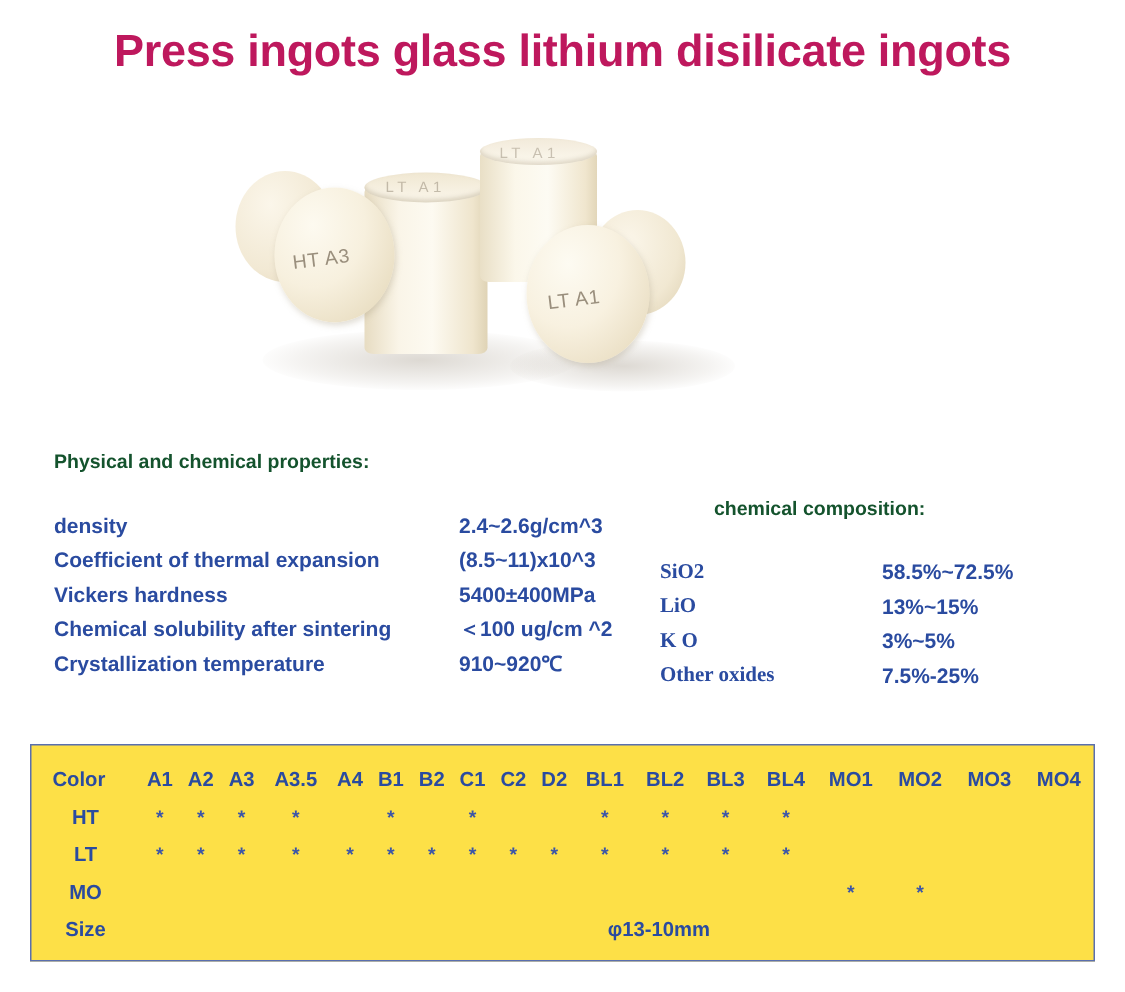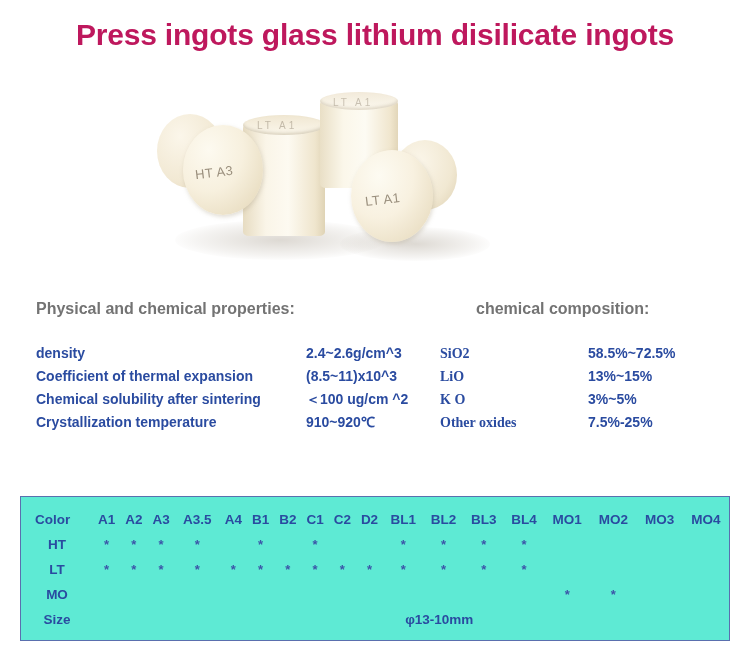--- a/index.html
+++ b/index.html
@@ -78,48 +78,48 @@
     left: 36px;
     width: 400px;
   }
   .spec-right {
     position: absolute;
     top: 300px;
     left: 440px;
     width: 300px;
   }
   .spec-heading {
-    font-size: 16px;
+    font-size: 13px;
     font-weight: bold;
-    color: #737373;
+    color: #14532d;
     margin-bottom: 24px;
     white-space: nowrap;
   }
-  .spec-right .spec-heading { padding-left: 36px; }
+  .spec-right .spec-heading { padding-left: 36px; margin-top: 31px; }
 
   .spec-row {
     display: flex;
     font-size: 14px;
     font-weight: bold;
     line-height: 23px;
     color: #2a4ba0;
     white-space: nowrap;
   }
   .spec-left .spec-row .k { width: 270px; }
   .spec-right .spec-row .k { width: 148px; font-family: Liberation Serif, serif; }
 
   
   .table-box {
     position: absolute;
     top: 496px;
     left: 20px;
     width: 710px;
     height: 145px;
     border: 1.5px solid #5a6fae;
-    background: #5eead4;
+    background: #fde047;
   }
   table.shades {
     border-collapse: collapse;
     width: 100%;
     margin-top: 10px;
   }
   table.shades th, table.shades td {
     font-size: 13.5px;
     font-weight: bold;
     color: #2a4ba0;
@@ -197,20 +197,24 @@
 <div class="spec-left">
   <div class="spec-heading">Physical and chemical properties:</div>
 
   <div class="spec-row">
     <span class="k">density</span>
     <span class="v">2.4~2.6g/cm^3</span>
   </div>
   <div class="spec-row">
     <span class="k">Coefficient of thermal expansion</span>
     <span class="v">(8.5~11)x10^3</span>
+  </div>
+  <div class="spec-row">
+    <span class="k">Vickers hardness</span>
+    <span class="v">5400±400MPa</span>
   </div>
   <div class="spec-row">
     <span class="k">Chemical solubility after sintering</span>
     <span class="v">＜100  ug/cm ^2</span>
   </div>
   <div class="spec-row">
     <span class="k">Crystallization temperature</span>
     <span class="v">910~920℃</span>
   </div>
 </div>

